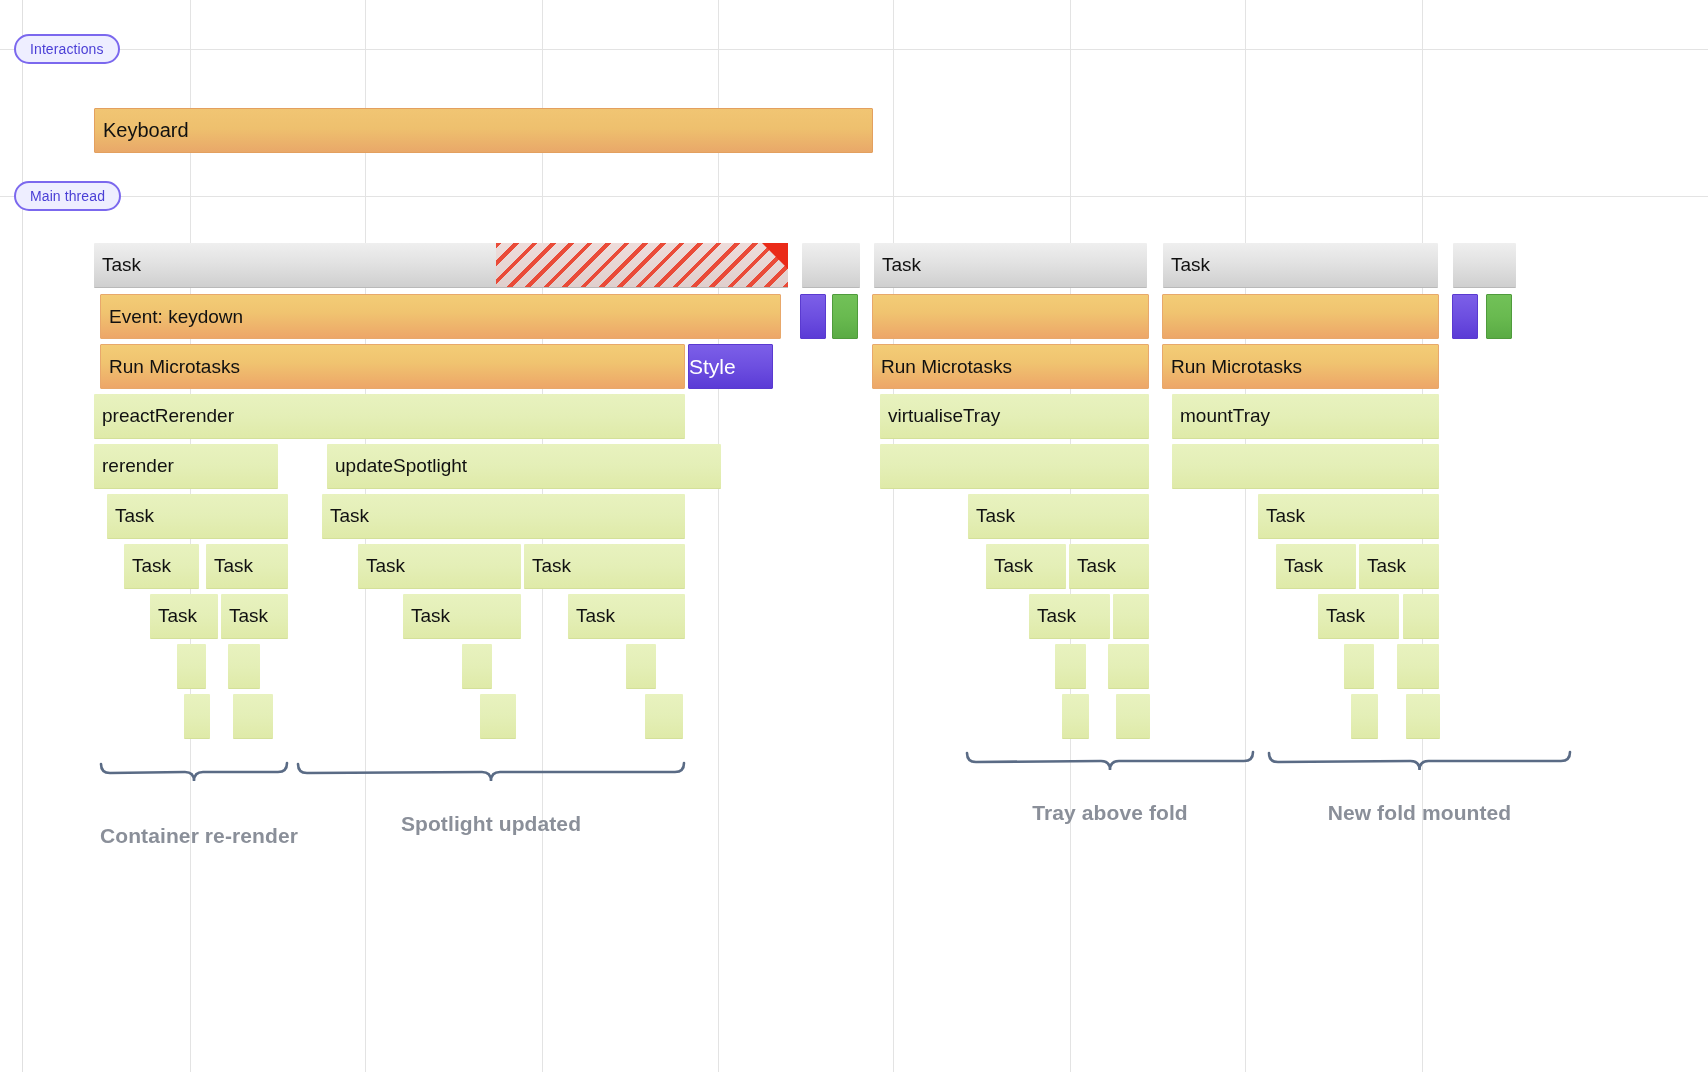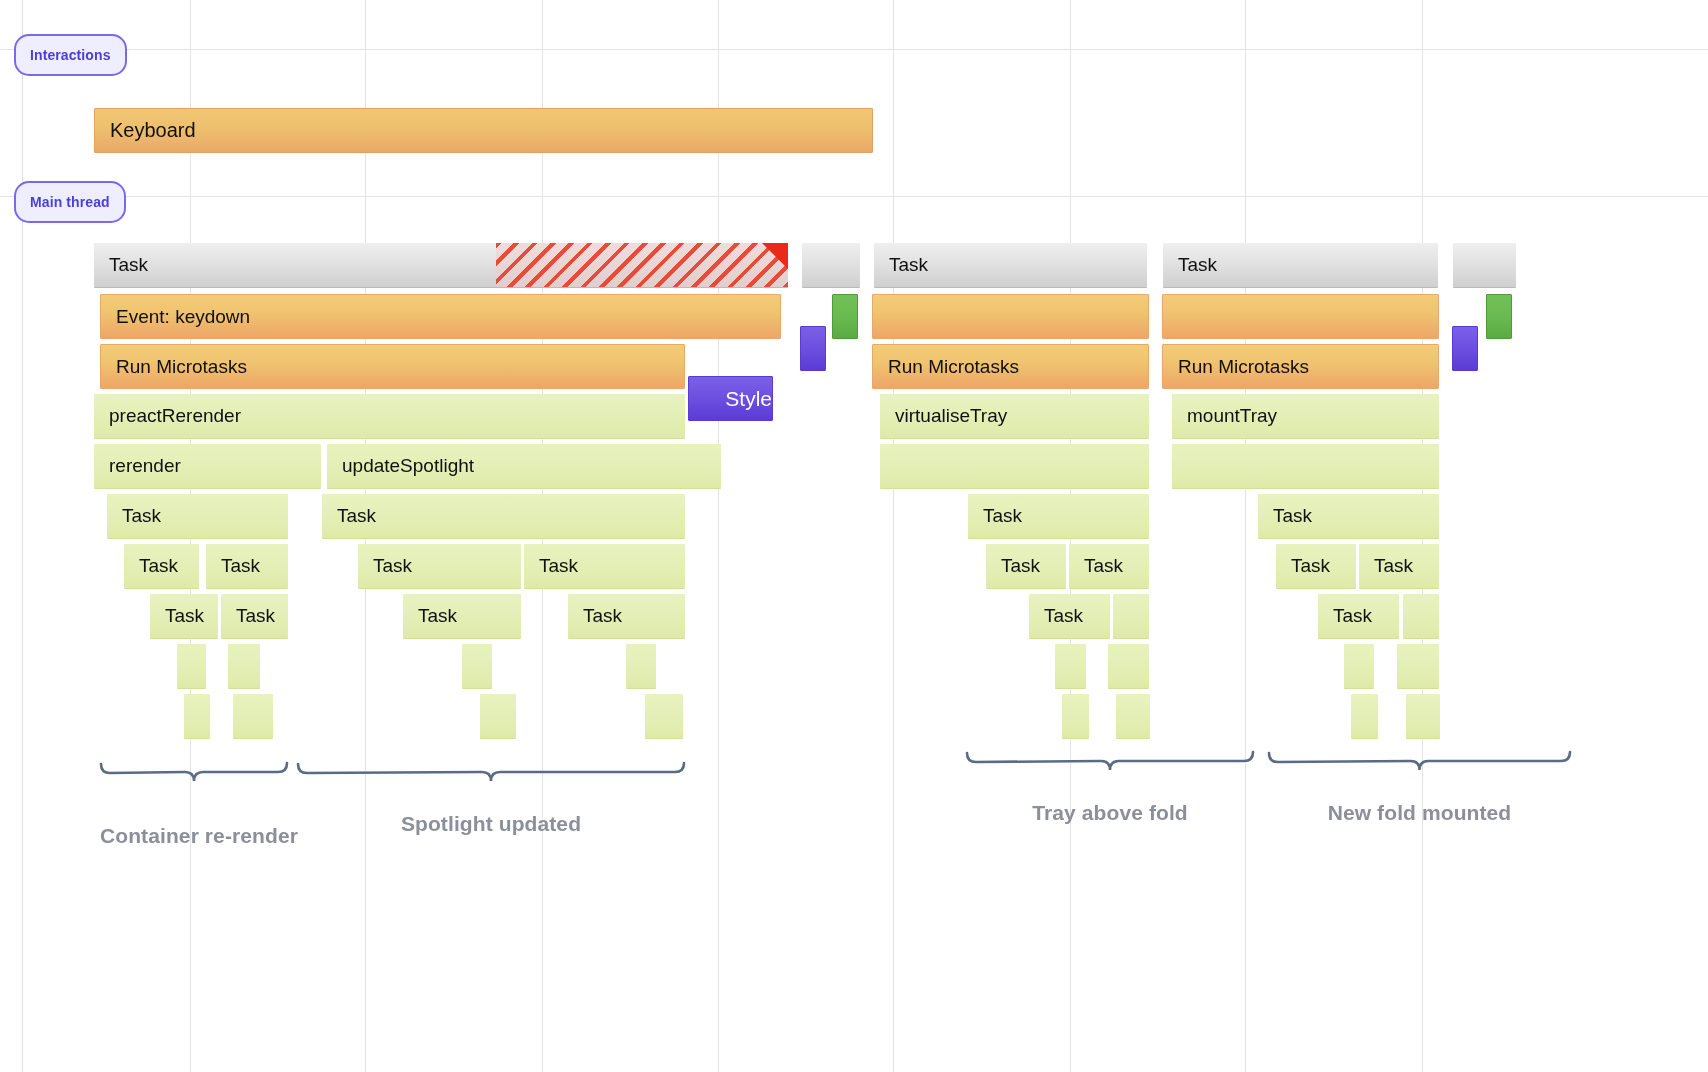--- a/index.html
+++ b/index.html
@@ -25,28 +25,28 @@
     height: 1072px;
     background: #e3e3e3;
   }
   .gridline.first { background: #e0e0e0; }
 
   
   .track-pill {
     position: absolute;
     display: flex;
     align-items: center;
-    height: 42px;
+    height: 30px;
     padding: 0 14px;
     border: 2px solid #7b68ee;
     border-radius: 15px;
     background: #eeeeff;
     color: #4b3fd6;
     font-size: 14px;
-    font-weight: bold;
+    font-weight: normal;
     letter-spacing: .1px;
     white-space: nowrap;
     z-index: 5;
   }
   
   .track-rule {
     position: absolute;
     left: 0;
     height: 1px;
     width: 1708px;
@@ -55,21 +55,21 @@
   }
 
   
   .blk {
     position: absolute;
     height: 45px;
     display: flex;
     align-items: center;
     font-size: 19px;
     color: #111111;
-    padding-left: 15px;
+    padding-left: 8px;
     overflow: hidden;
     white-space: nowrap;
     z-index: 3;
     border-radius: 1px;
   }
   .blk.task {
     background: linear-gradient(to bottom, #efefef 0%, #e2e2e2 45%, #cfcfcf 100%);
     border-bottom: 1px solid #b9b9b9;
   }
   .blk.event {
@@ -77,24 +77,23 @@
     border: 1px solid #e8a86b;
   }
   .blk.js {
     background: linear-gradient(to bottom, #e8f2bf 0%, #e4efb7 50%, #dfeaa8 100%);
     border-bottom: 1px solid #d4e09a;
   }
   .blk.style {
     background: linear-gradient(to bottom, #7c5fe8 0%, #6d4fe0 50%, #5b3bd6 100%);
     border: 1px solid #5a3ad0;
     color: #ffffff;
-    justify-content: flex-end;
+    justify-content: flex-start;
     padding-left: 0;
     font-size: 21px;
-    margin-top: 32px;
   }
   .blk.paint {
     background: linear-gradient(to bottom, #72c158 0%, #69ba50 50%, #5aab44 100%);
     border: 1px solid #4f9b3c;
   }
   .blk.keyboard {
     background: linear-gradient(to bottom, #f1c573 0%, #eec06e 45%, #e9a869 100%);
     border: 1px solid #e3a05f;
     font-size: 20px;
   }
@@ -222,21 +221,21 @@
       </div>
       <div class="blk js" style="left: 94px; top: 394px; width: 591px;">
         <span>preactRerender</span>
       </div>
       <div class="blk js" style="left: 880px; top: 394px; width: 269px;">
         <span>virtualiseTray</span>
       </div>
       <div class="blk js" style="left: 1172px; top: 394px; width: 267px; text-align: center;">
         <span>mountTray</span>
       </div>
-      <div class="blk js" style="left: 94px; top: 444px; width: 227px;">
+      <div class="blk js" style="left: 94px; top: 444px; width: 184px;">
         <span>rerender</span>
       </div>
       <div class="blk js" style="left: 291px; top: 444px; width: 394px; margin-left: 36px;">
         <span>updateSpotlight</span>
       </div>
       <div class="blk js" style="left: 880px; top: 444px; width: 269px;">
         <span></span>
       </div>
       <div class="blk js" style="left: 1172px; top: 444px; width: 267px;">
         <span></span>

